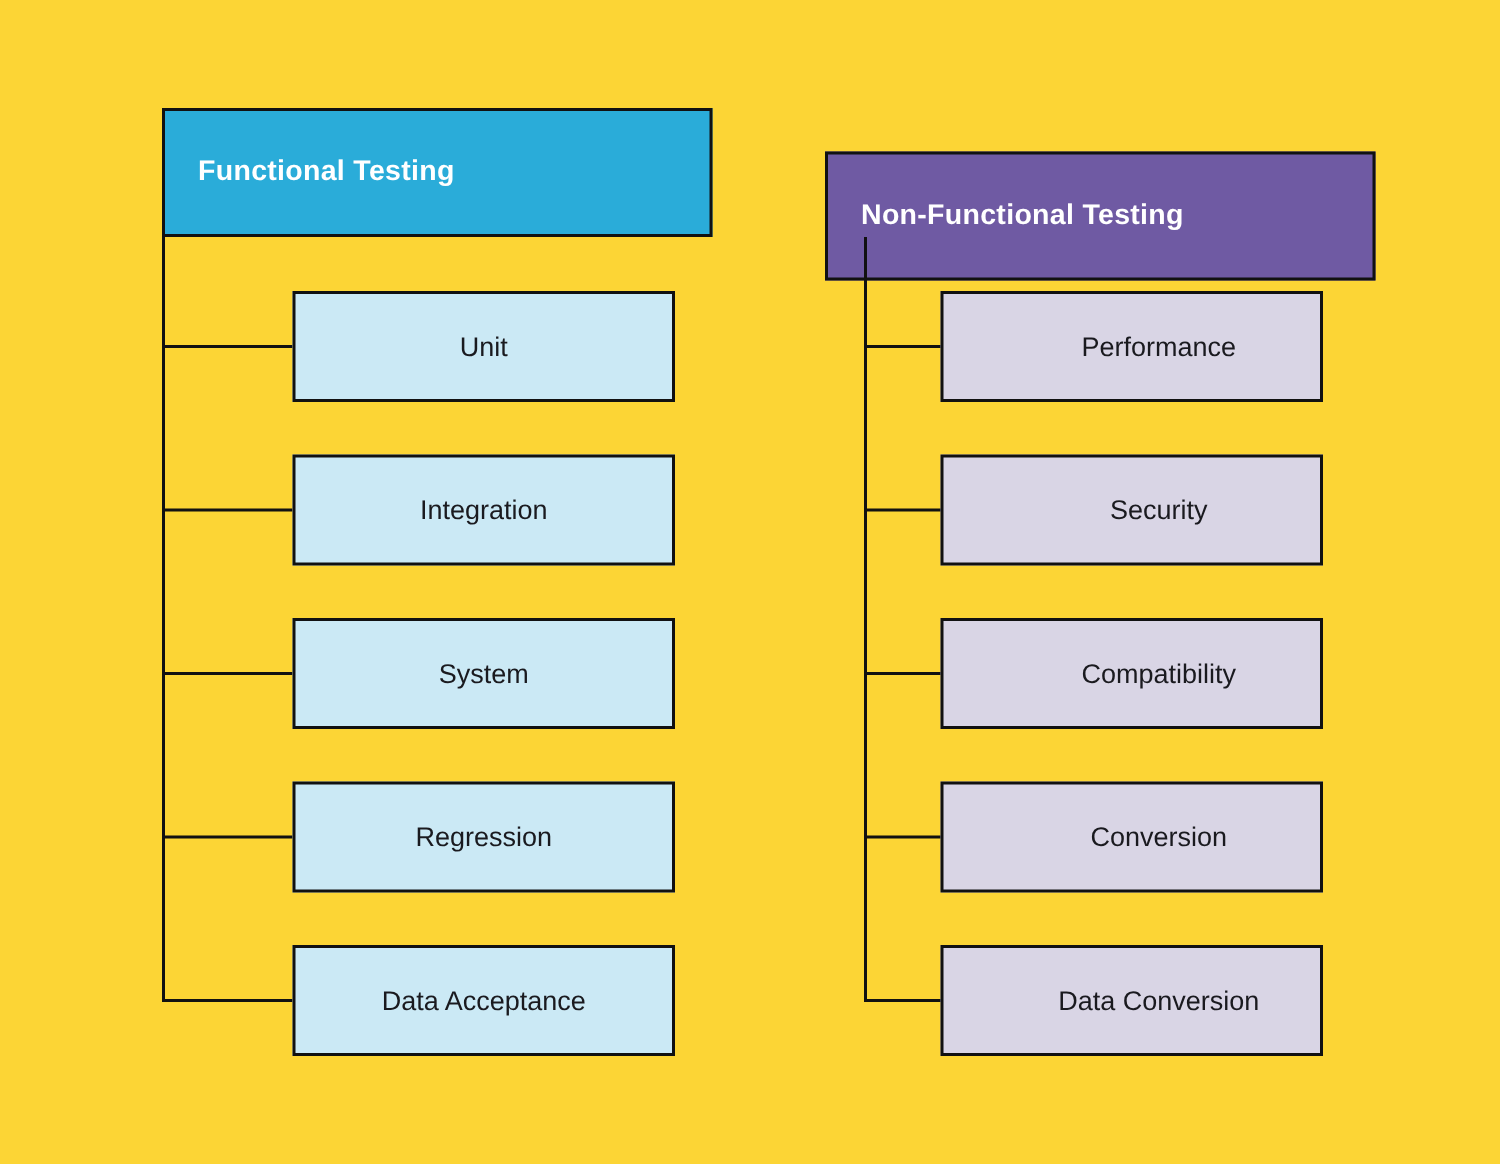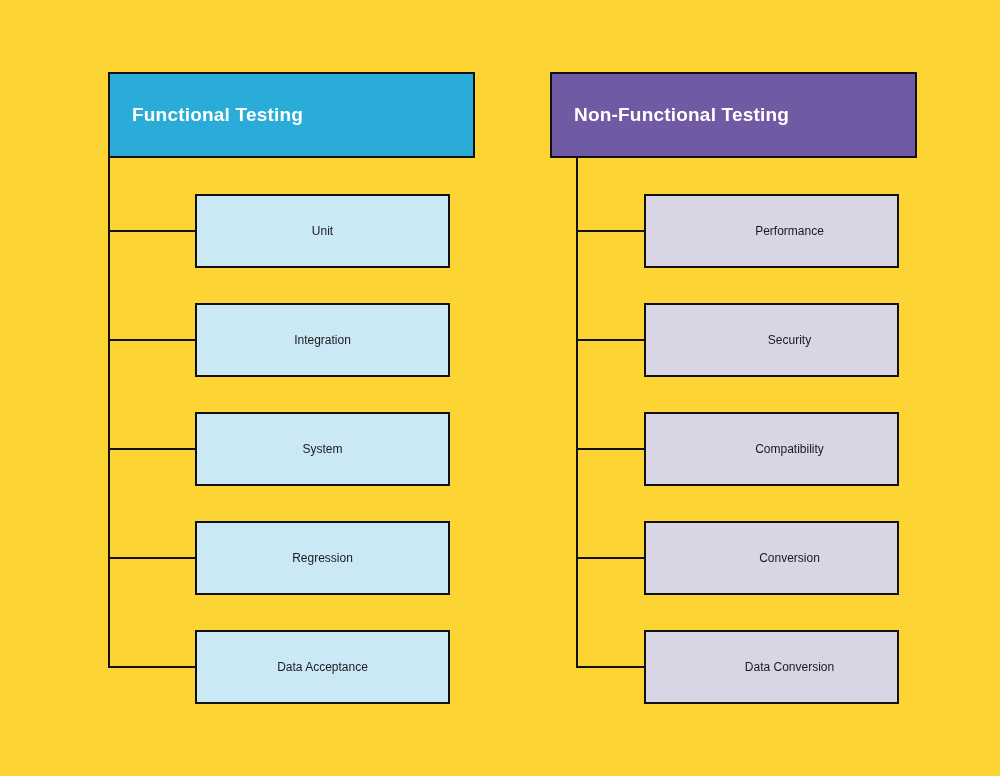--- a/index.html
+++ b/index.html
@@ -25,38 +25,38 @@
     align-items: center;
     padding-left: 22px;
   }
   .header-node .label {
     color: #FFFFFF;
     font-weight: bold;
     font-size: 19px;
     letter-spacing: 0.2px;
   }
   .header-functional { left: 82px; background: var(--func-header, #2AACD9); margin-left: 26px; }
-  .header-nonfunctional { left: 550px; background: var(--nonfunc-header, #6F5AA3); }
+  .header-nonfunctional { left: 550px; background: var(--nonfunc-header, #6F5AA3); margin-top: 29px; }
 
   .child-node {
     position: absolute;
     width: 255px;
     height: 74px;
     box-sizing: border-box;
     border: 2px solid var(--line, #111111);
     display: flex;
     align-items: center;
     justify-content: center;
   }
   .child-node .label {
     color: #1A1A1F;
-    font-size: 12px;
+    font-size: 18px;
   }
   .col-left  .child-node { left: 195px; background: var(--func-child, #CBE9F5); }
-  .col-right .child-node { left: 644px; background: var(--nonfunc-child, #D9D5E5); padding-left: 36px; }
+  .col-right .child-node { left: 627px; background: var(--nonfunc-child, #D9D5E5); padding-left: 36px; }
 
   .row1 { top: 194px; }
   .row2 { top: 303px; }
   .row3 { top: 412px; }
   .row4 { top: 521px; align-items: center; }
   .row5 { top: 630px; }
 
   .trunk {
     position: absolute;
     top: 158px;

